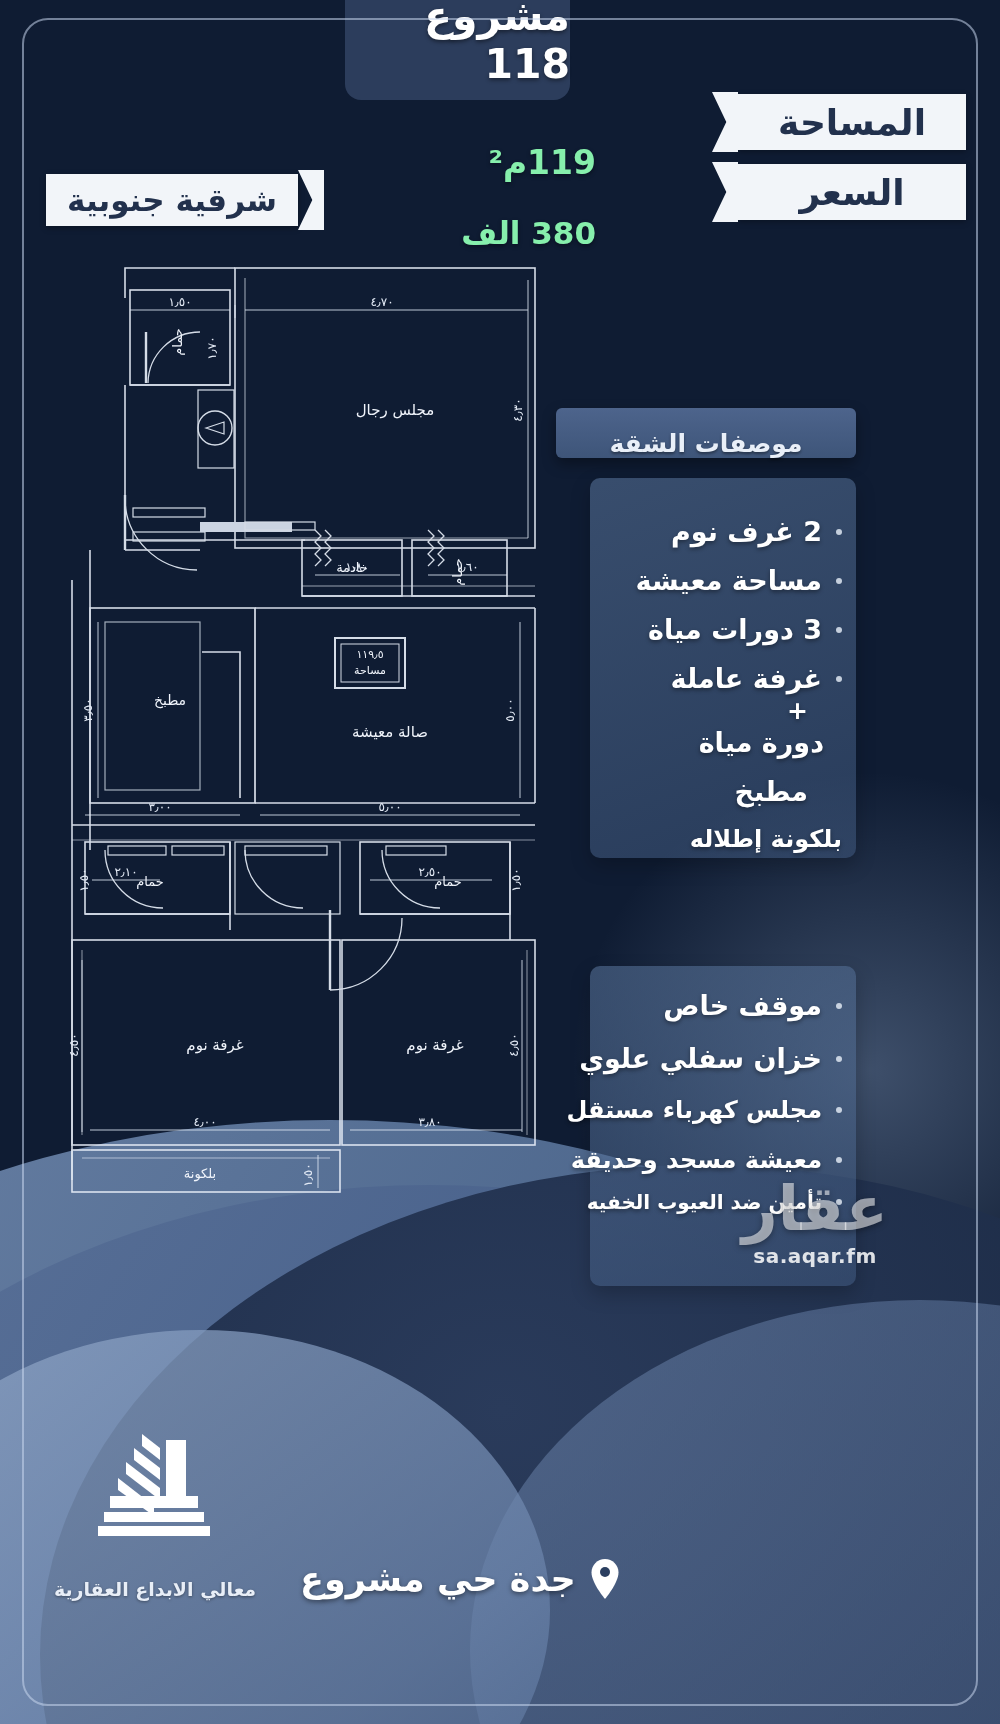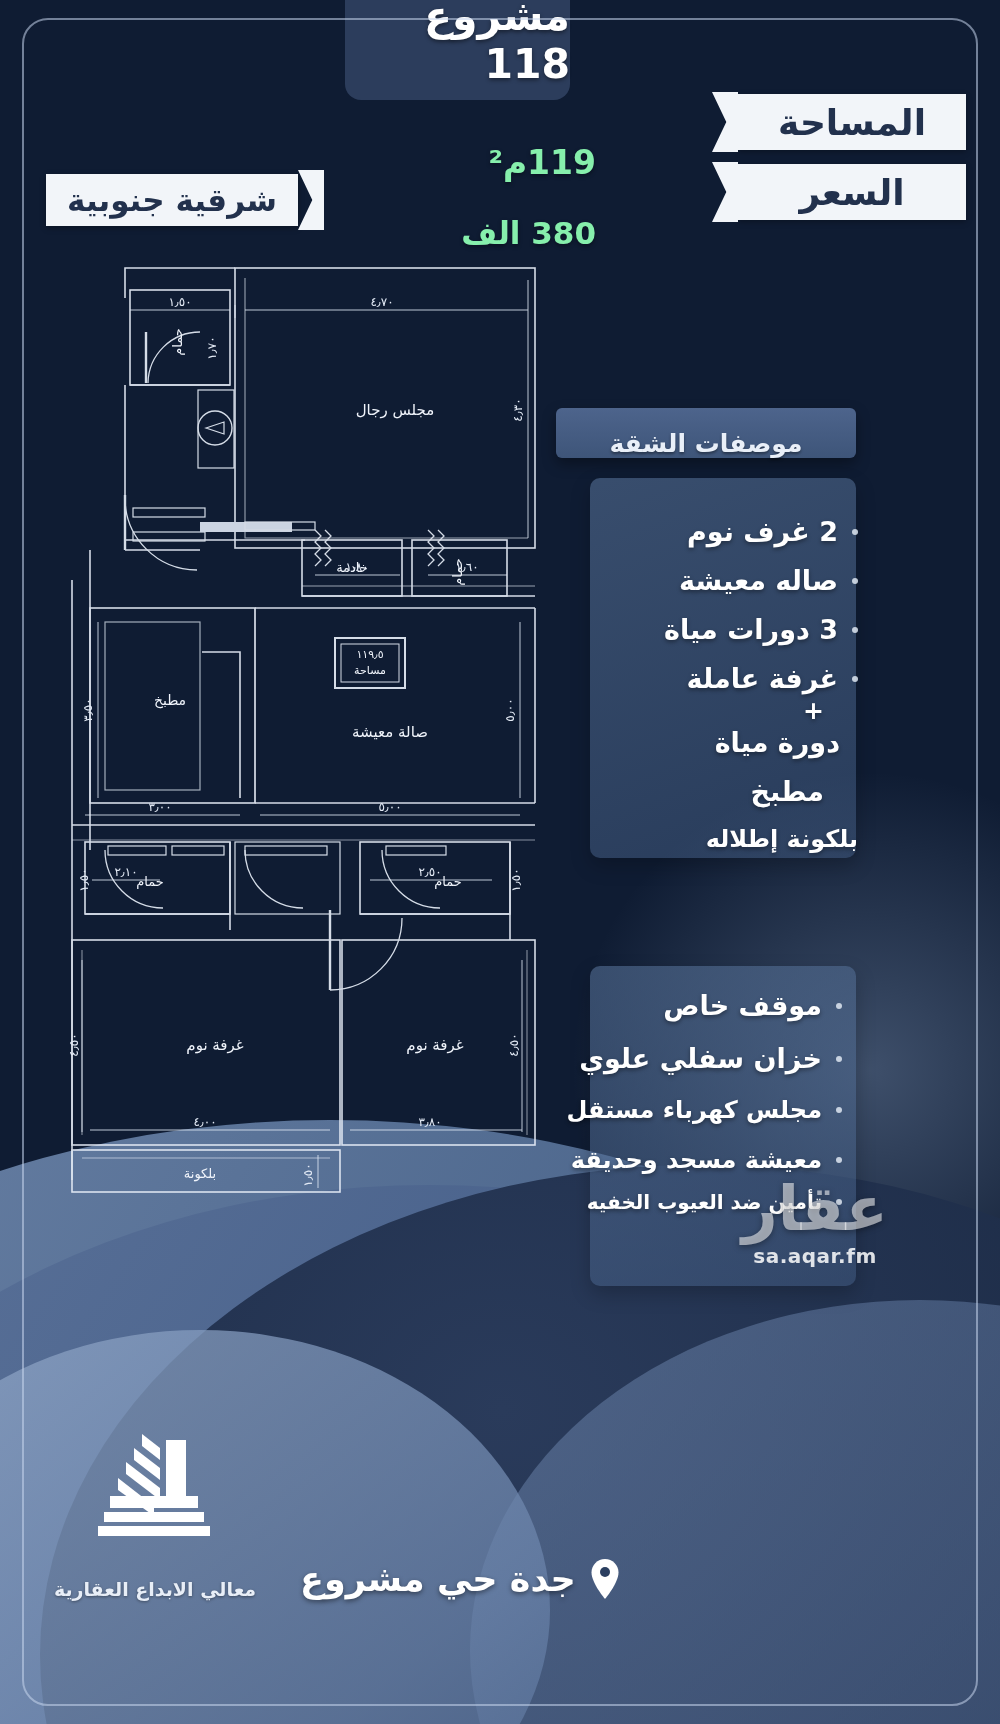--- a/index.html
+++ b/index.html
@@ -147,21 +147,21 @@
     background: linear-gradient(160deg, rgba(90,118,157,.55) 0%, rgba(66,92,131,.5) 100%);
     box-shadow: 0 8px 20px rgba(0,0,0,.22);
   }
   #spec-block-1 { left: 590px; top: 478px; width: 266px; height: 380px; }
   #spec-block-2 { left: 590px; top: 966px; width: 266px; height: 320px; }
 
   .spec-list {
     position: absolute; z-index: 22;
     direction: rtl; text-align: right;
   }
-  #spec-list-main { right: 142px; top: 516px; width: 280px; }
+  #spec-list-main { right: 158px; top: 516px; width: 280px; }
   #spec-list-extra { right: 158px; top: 990px; width: 280px; }
 
   .spec-item {
     display: flex; align-items: center; justify-content: flex-start;
     margin-bottom: 18px; position: relative;
   }
   .spec-item .txt {
     color: #ffffff; font-size: 27px; font-weight: bold;
     direction: rtl; white-space: nowrap;
     text-shadow: 0 2px 4px rgba(0,0,0,.4);
@@ -414,21 +414,21 @@
   <div class="spec-block" id="spec-block-1"></div>
   <div class="spec-block" id="spec-block-2"></div>
 
   <div class="spec-list" id="spec-list-main">
     <div class="spec-item">
       <span class="bullet"></span>
       <span class="txt">2 غرف نوم</span>
     </div>
     <div class="spec-item">
       <span class="bullet"></span>
-      <span class="txt">صاله معيشة</span>
+      <span class="txt">مساحة معيشة</span>
     </div>
     <div class="spec-item">
       <span class="bullet"></span>
       <span class="txt">3 دورات مياة</span>
     </div>
     <div class="spec-item" style="margin-bottom:2px;">
       <span class="bullet"></span>
       <span class="txt">غرفة عاملة</span>
     </div>
     <div class="spec-item plus" style="margin-bottom:2px; padding-right:34px;">

